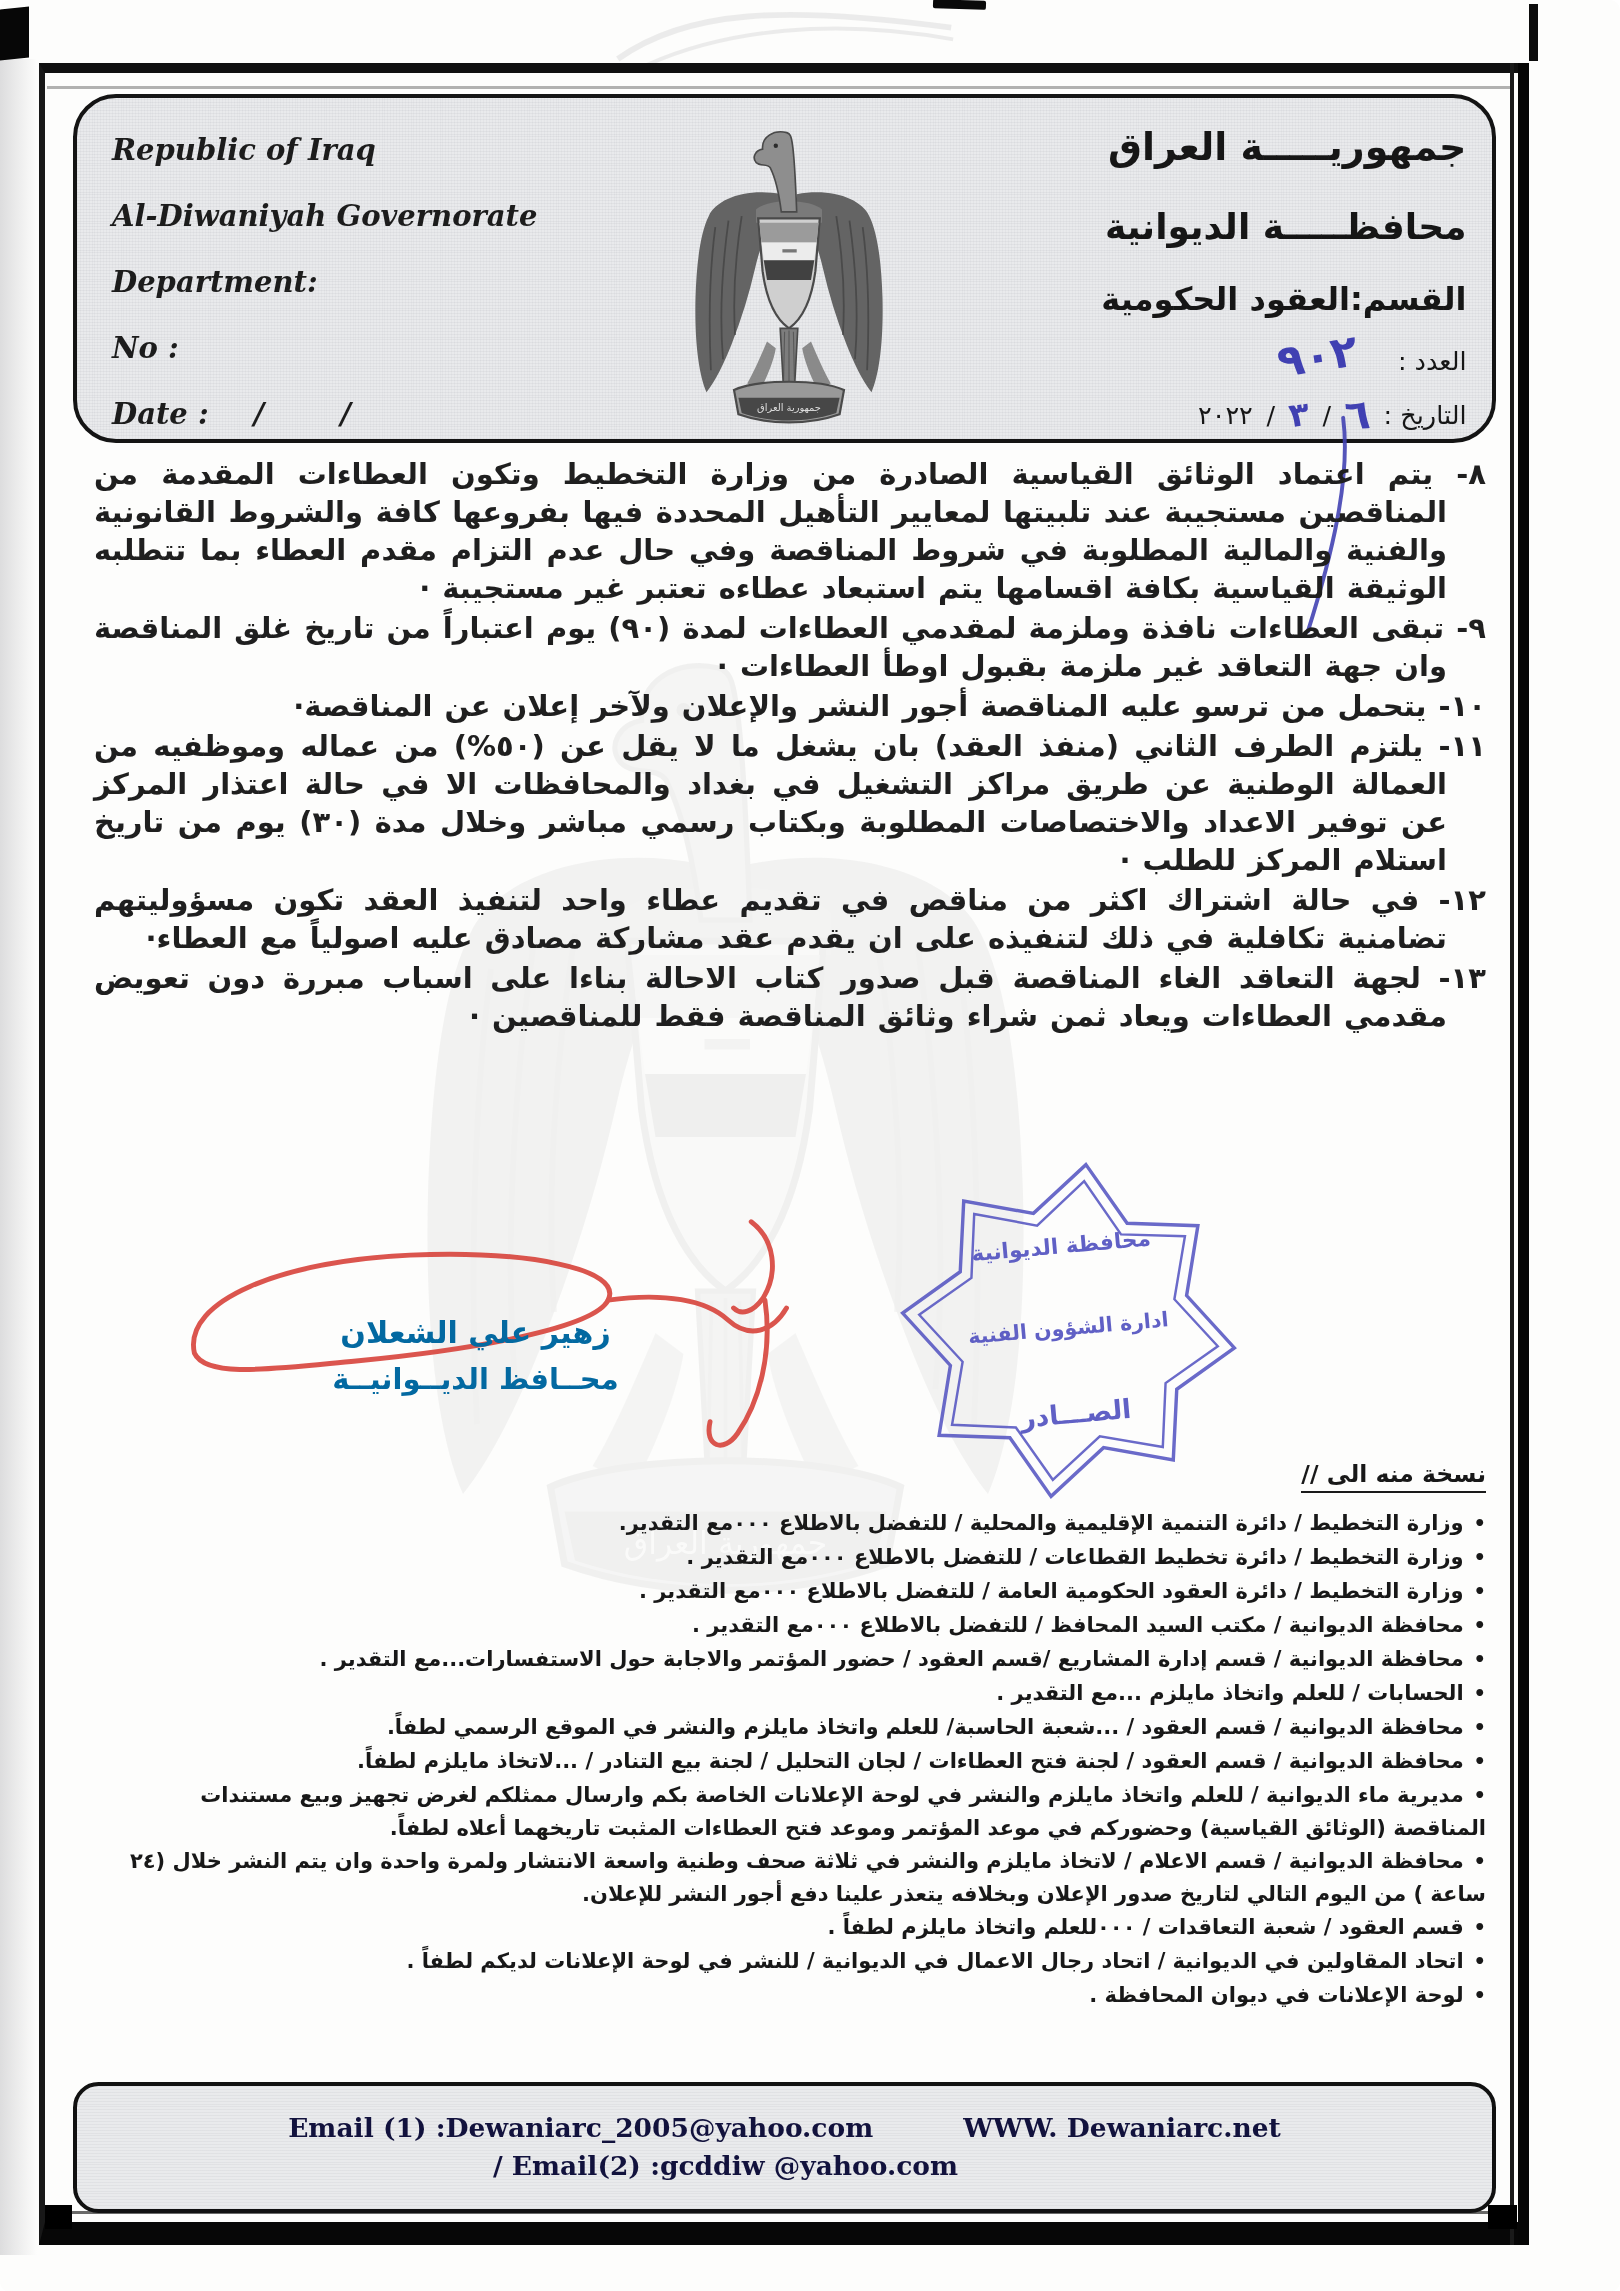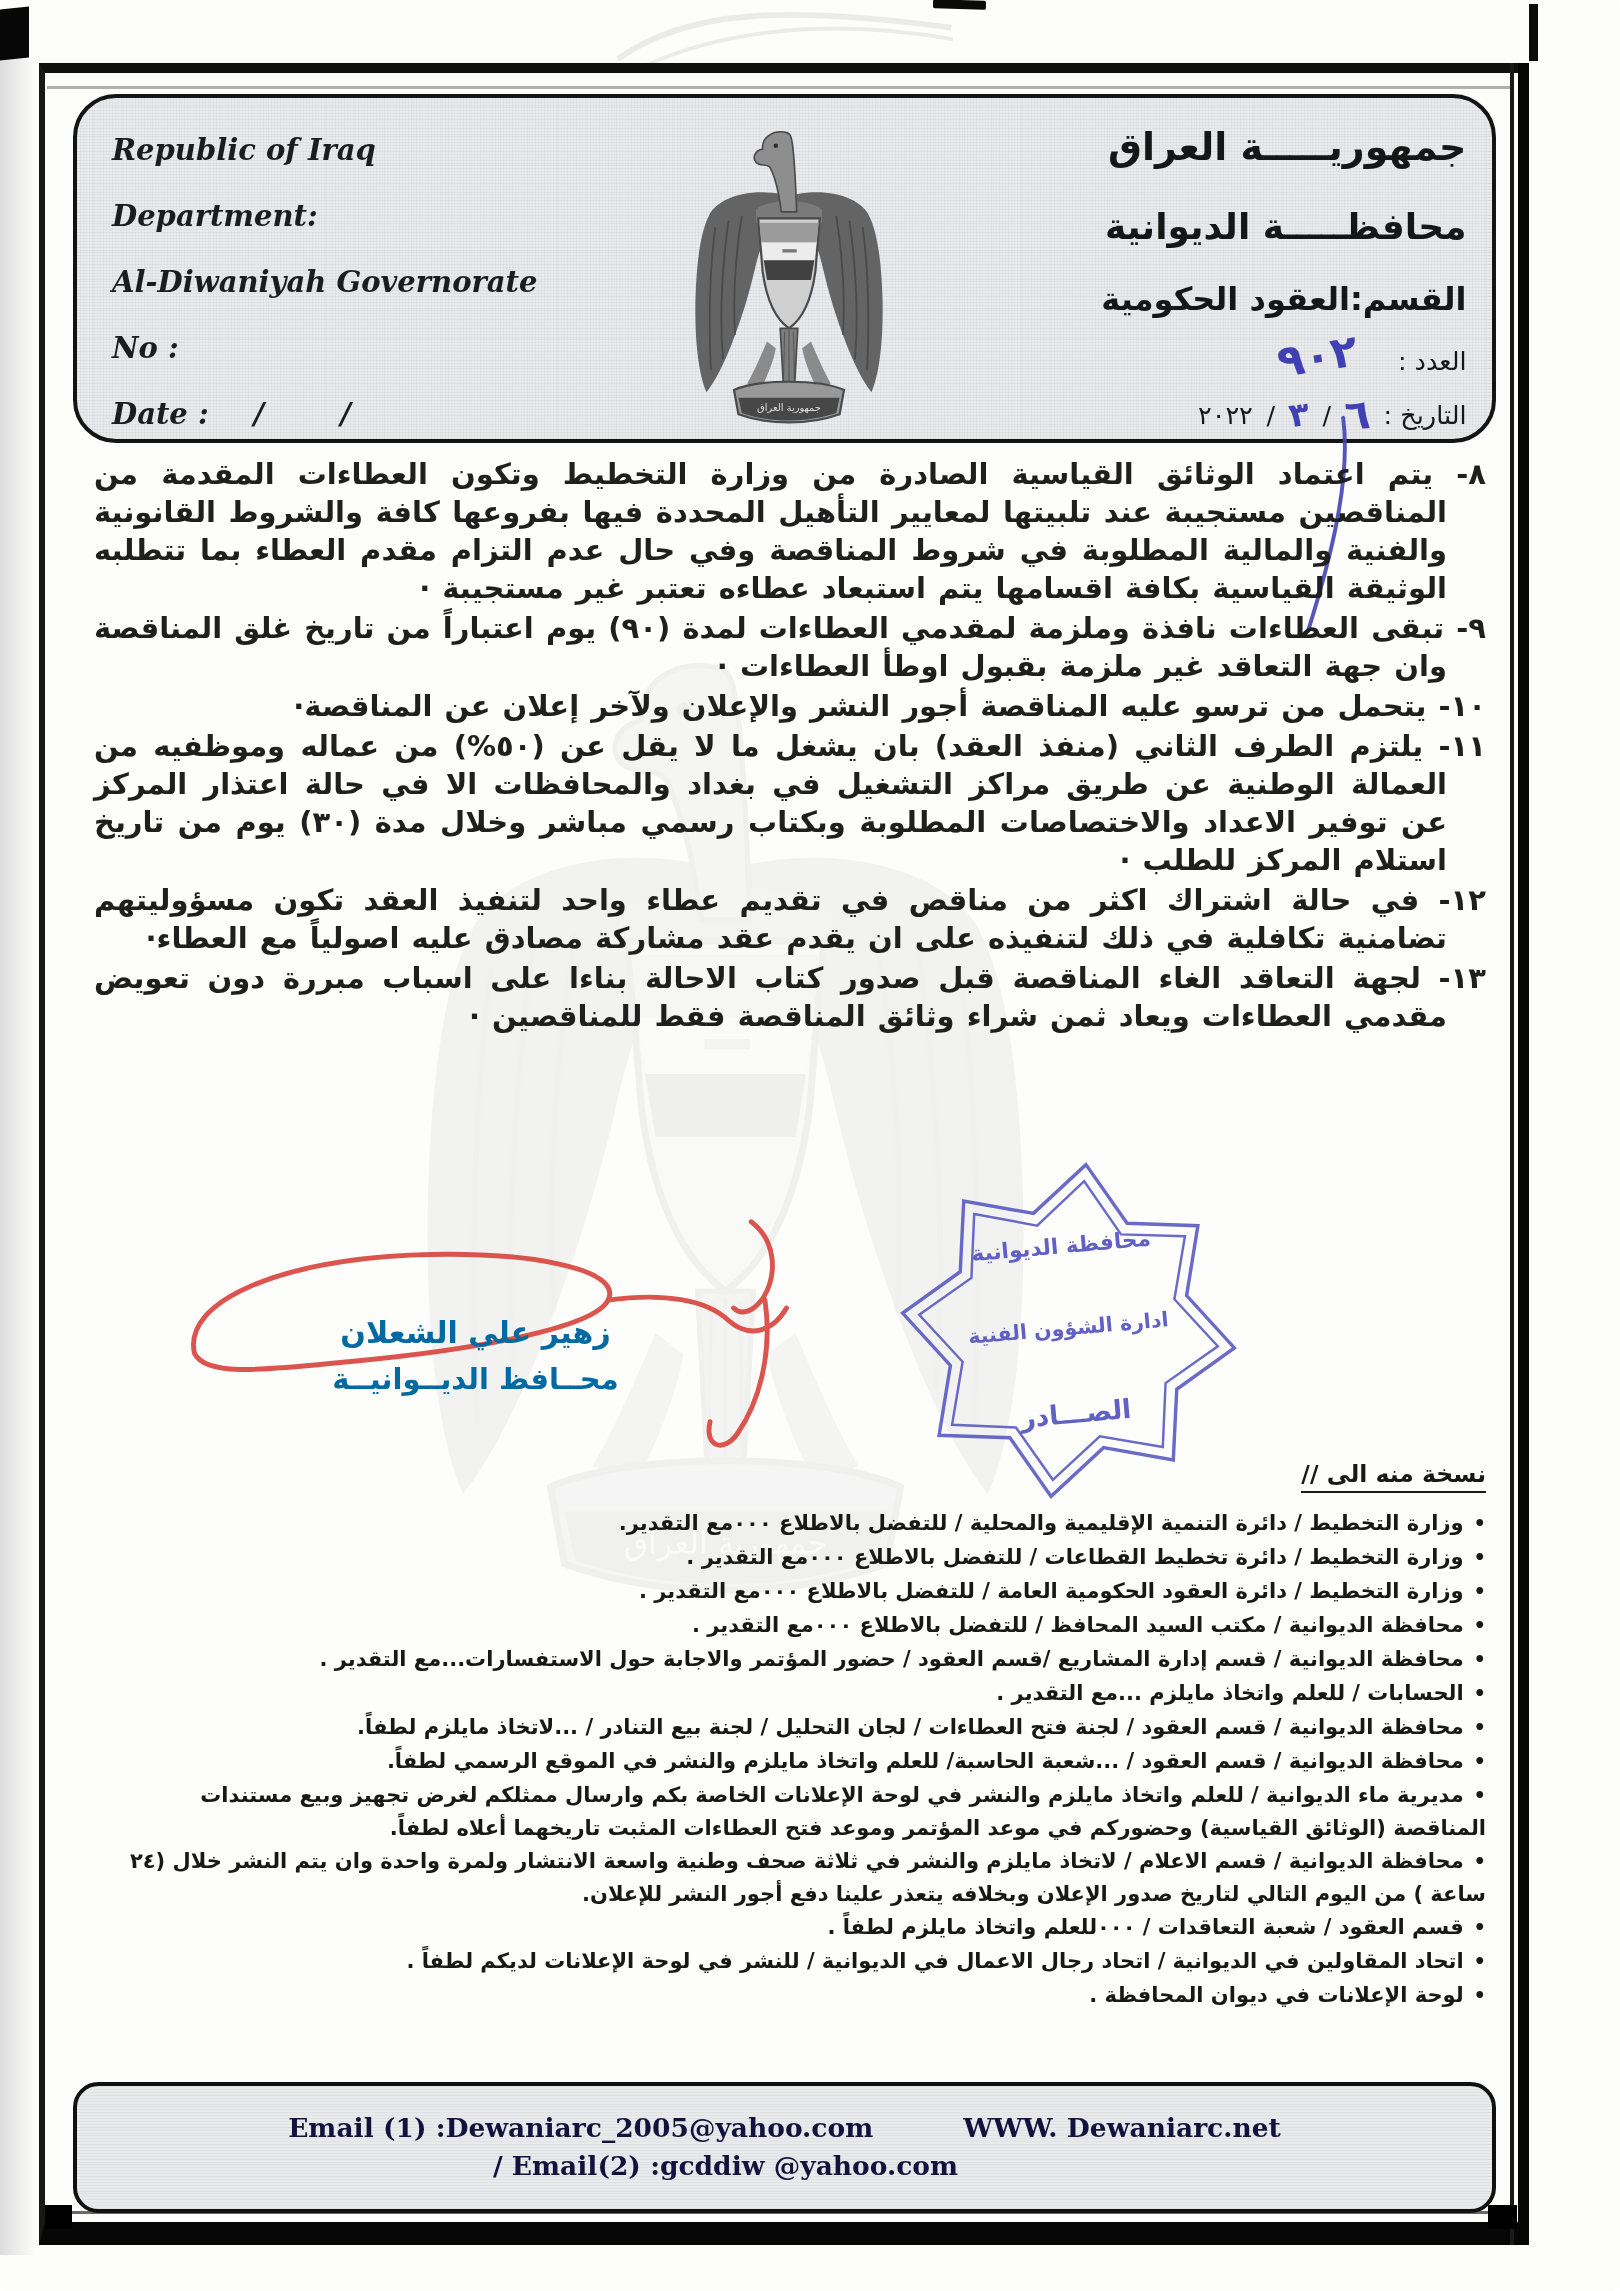--- a/index.html
+++ b/index.html
@@ -116,22 +116,22 @@
   <div class="top-thin"></div>
   <div class="r-thin"></div>
   <div class="r-thick"></div>
   <div class="bottom-thin"></div>
   <div class="art-bl"></div>
   <div class="art-br"></div>
 
   <div class="hbox">
     <div class="eng">
       <div>Republic of Iraq</div>
+      <div>Al-Diwaniyah Governorate</div>
       <div>Department:</div>
-      <div>Al-Diwaniyah Governorate</div>
       <div>No :</div>
       <div><span>Date :</span><span class="slashes">/   /</span></div>
     </div>
     <svg class="emblem" viewBox="0 0 200 280">
         <use href="#eagle"></use>
       </svg>
     <div class="arb">
       <div class="big1">جمهوريـــــة العراق</div>
       <div class="big2">محافظـــــة الديوانية</div>
       <div class="big3">القسم:العقود الحكومية</div>
@@ -194,22 +194,22 @@
   </div>
 
   <div class="dist">
     <div class="dist-head">نسخة منه الى //</div>
     <div class="dist-item"><span class="blt">•</span><span>وزارة التخطيط / دائرة التنمية الإقليمية والمحلية / للتفضل بالاطلاع ٠٠٠مع التقدير.</span></div>
     <div class="dist-item"><span class="blt">•</span><span>وزارة التخطيط / دائرة تخطيط القطاعات / للتفضل بالاطلاع ٠٠٠مع التقدير .</span></div>
     <div class="dist-item"><span class="blt">•</span><span>وزارة التخطيط / دائرة العقود الحكومية العامة / للتفضل بالاطلاع ٠٠٠مع التقدير .</span></div>
     <div class="dist-item"><span class="blt">•</span><span>محافظة الديوانية / مكتب السيد المحافظ / للتفضل بالاطلاع ٠٠٠مع التقدير .</span></div>
     <div class="dist-item"><span class="blt">•</span><span>محافظة الديوانية / قسم إدارة المشاريع /قسم العقود / حضور المؤتمر والاجابة حول الاستفسارات...مع التقدير .</span></div>
     <div class="dist-item"><span class="blt">•</span><span>الحسابات / للعلم واتخاذ مايلزم ...مع التقدير .</span></div>
+    <div class="dist-item"><span class="blt">•</span><span>محافظة الديوانية / قسم العقود / ...شعبة الحاسبة/ للعلم واتخاذ مايلزم والنشر في الموقع الرسمي لطفاً.</span></div>
     <div class="dist-item"><span class="blt">•</span><span>محافظة الديوانية / قسم العقود / لجنة فتح العطاءات / لجان التحليل / لجنة بيع التنادر / ...لاتخاذ مايلزم لطفاً.</span></div>
-    <div class="dist-item"><span class="blt">•</span><span>محافظة الديوانية / قسم العقود / ...شعبة الحاسبة/ للعلم واتخاذ مايلزم والنشر في الموقع الرسمي لطفاً.</span></div>
     <div class="dist-item"><span class="blt">•</span><span>مديرية ماء الديوانية / للعلم واتخاذ مايلزم والنشر في لوحة الإعلانات الخاصة بكم وارسال ممثلكم لغرض تجهيز وبيع مستندات المناقصة (الوثائق القياسية) وحضوركم في موعد المؤتمر وموعد فتح العطاءات المثبت تاريخهما أعلاه لطفاً.</span></div>
     <div class="dist-item"><span class="blt">•</span><span>محافظة الديوانية / قسم الاعلام / لاتخاذ مايلزم والنشر في ثلاثة صحف وطنية واسعة الانتشار ولمرة واحدة وان يتم النشر خلال (٢٤ ساعة ) من اليوم التالي لتاريخ صدور الإعلان وبخلافه يتعذر علينا دفع أجور النشر للإعلان.</span></div>
     <div class="dist-item"><span class="blt">•</span><span>قسم العقود / شعبة التعاقدات / ٠٠٠للعلم واتخاذ مايلزم لطفاً .</span></div>
     <div class="dist-item"><span class="blt">•</span><span>اتحاد المقاولين في الديوانية / اتحاد رجال الاعمال في الديوانية / للنشر في لوحة الإعلانات لديكم لطفاً .</span></div>
     <div class="dist-item"><span class="blt">•</span><span>لوحة الإعلانات في ديوان المحافظة .</span></div>
   </div>
 
   <div class="fbox">
     <div class="f1">
       <span>Email  (1) :Dewaniarc_2005@yahoo.com</span><span class="gap"></span><span>WWW. Dewaniarc.net</span>

